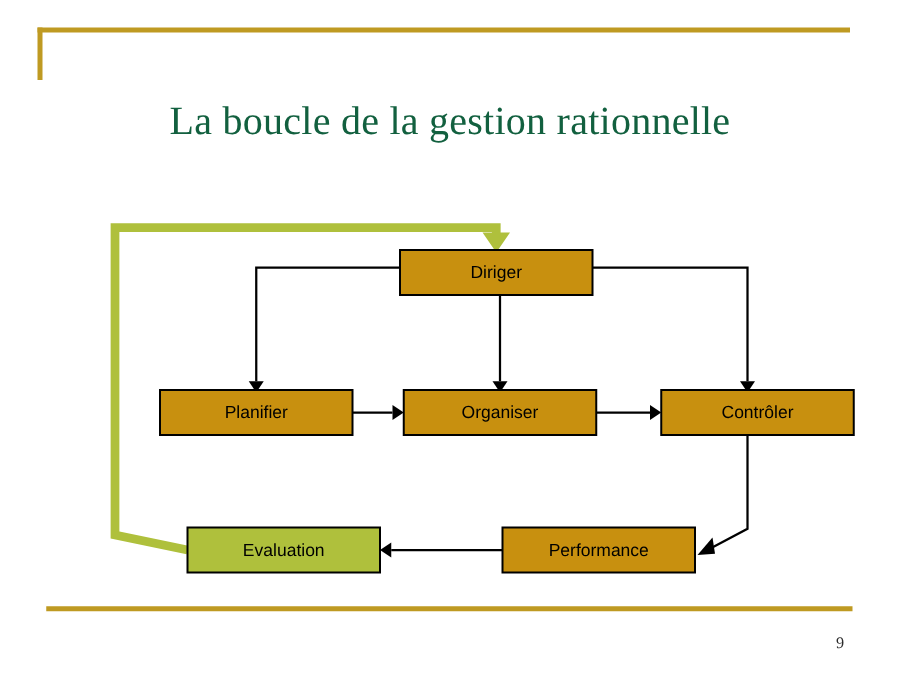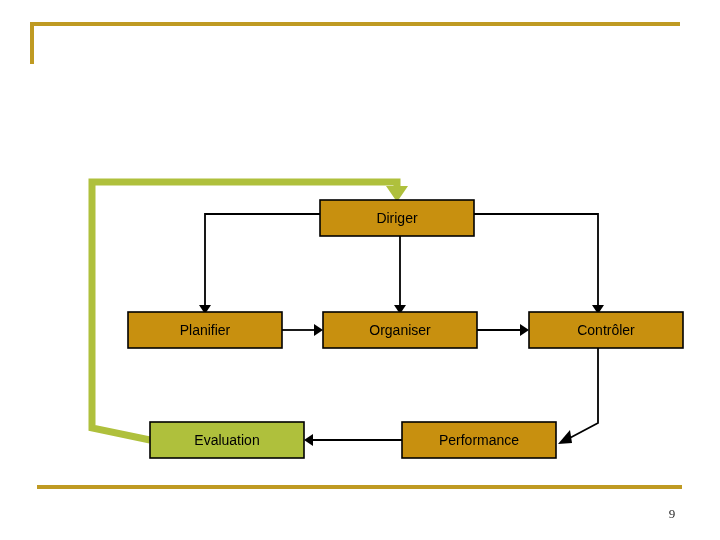--- a/index.html
+++ b/index.html
@@ -96,20 +96,21 @@
   }
 </style>
 </head>
 <body>
 
 <div id="slide">
 
   <div class="deco-top"></div>
   <div class="deco-left"></div>
 
+  <div class="slide-title">La boucle de la gestion rationnelle</div>
 
   <svg class="diagram" viewBox="0 0 720 330">
 
     <g>
       <path class="loop-path" d="M 150 290 L 92 278 L 92 32 L 397 32 L 397 40"></path>
       <polygon class="loop-head" points="386,36 408,36 397,52"></polygon>
     </g>
 
     <g>
       <path class="conn" d="M 320 64 L 205 64 L 205 155"></path>

